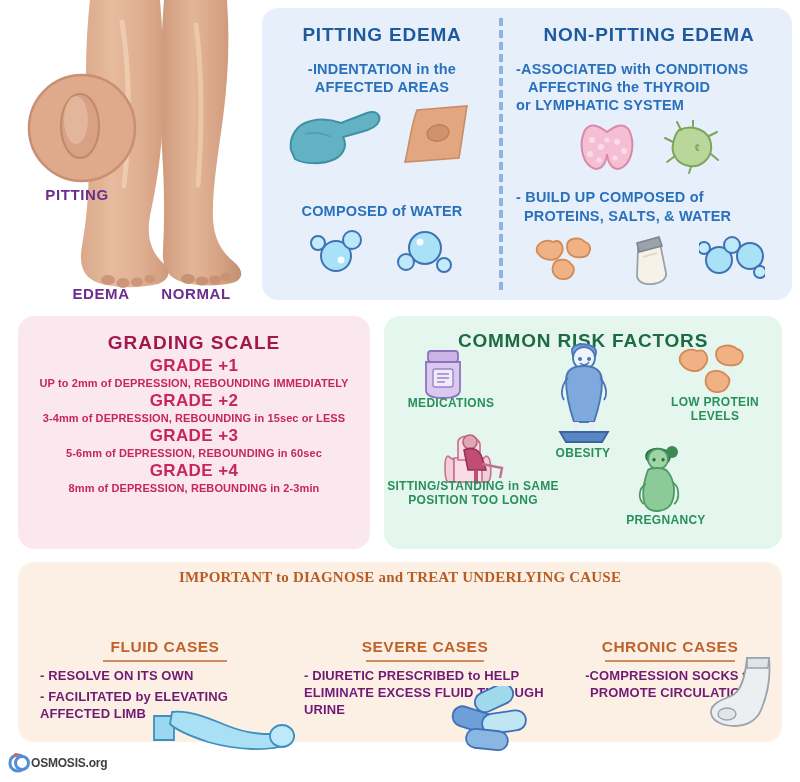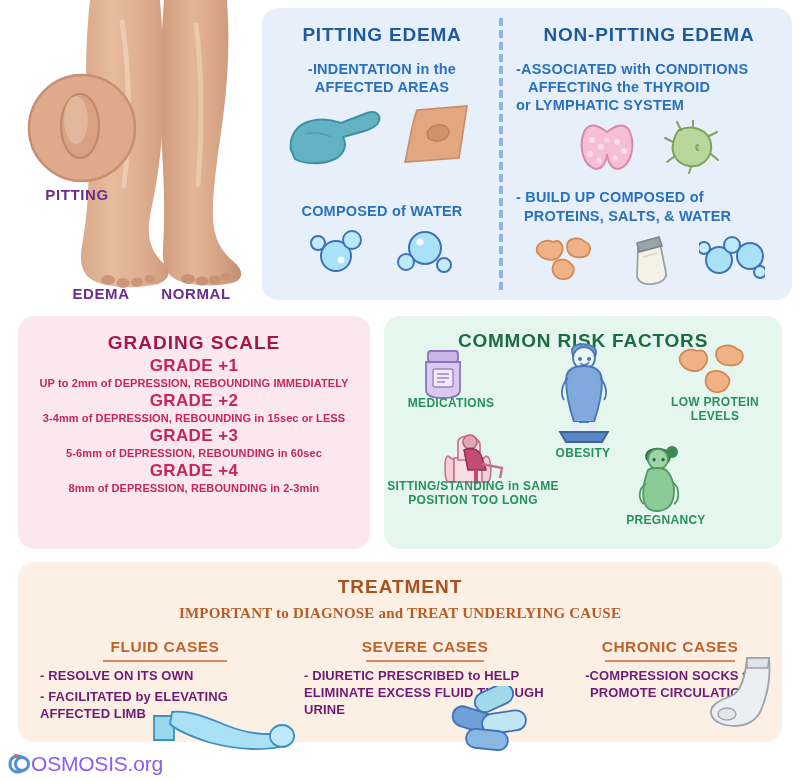--- a/index.html
+++ b/index.html
@@ -130,21 +130,21 @@
   }
   #tx-severe .tx-item, #tx-chronic .tx-item { text-align: center; }
   .lc { text-transform: lowercase; }
 
   
   #logo {
     position: absolute; left: 8px; top: 752px;
     display: flex; align-items: center; gap: 1px;
   }
   #logo-text {
-    color: #8b5cf6; font-weight: normal; font-size: 21px; letter-spacing: -0.2px;
+    color: #404040; font-weight: bold; font-size: 12px; letter-spacing: -0.2px;
   }
 </style>
 </head>
 <body>
 
 <div class="panel" id="legs-panel">
   <svg width="258" height="308" viewBox="0 0 258 308">
     <defs>
       <linearGradient id="skinA" x1="0" y1="0" x2="1" y2="0">
         <stop offset="0%" stop-color="#d9a98b"></stop>
@@ -372,21 +372,20 @@
   <circle cx="28" cy="15" r="10" fill="#9fd4a8" stroke="#4f9a63" stroke-width="1.6"></circle>
   <path d="M24 14 a1.7 1.7 0 1 0 0.1 0 M33 14 a1.7 1.7 0 1 0 0.1 0" fill="#2b6d40"></path>
   <path d="M18 26 C20 24 34 22 38 28 C44 36 46 48 42 58 C38 68 22 70 16 62
            C12 56 12 42 18 26 Z" fill="#8ccb97" stroke="#4f9a63" stroke-width="1.8"></path>
   <path d="M16 40 C8 44 8 56 14 60" stroke="#4f9a63" stroke-width="1.8" fill="none"></path>
   <path d="M42 38 C50 42 50 56 44 60" stroke="#4f9a63" stroke-width="1.8" fill="none"></path>
 </svg>
 <div class="risk-label" id="risk-pregnancy">PREGNANCY</div>
 
 <div class="panel" id="treatment-panel">
-  <div id="treatment-title">TREATMENT</div>
   <div id="treatment-sub">IMPORTANT to DIAGNOSE and TREAT UNDERLYING CAUSE</div>
 </div>
 
 <div class="tx-col" id="tx-mild">
   <div class="tx-head">FLUID CASES</div>
   <div class="tx-rule"></div>
   <div class="tx-item">- RESOLVE ON ITS OWN</div>
   <div class="tx-item" style="margin-top:4px;">- FACILITATED by ELEVATING AFFECTED LIMB</div>
   <svg style="position:absolute; left:110px; top:58px;" width="148" height="58" viewBox="0 0 148 58">
     <path d="M4 20 L24 20 L24 44 L4 44 Z" fill="#9ad8ef" stroke="#3f8fbf" stroke-width="1.8"></path>

